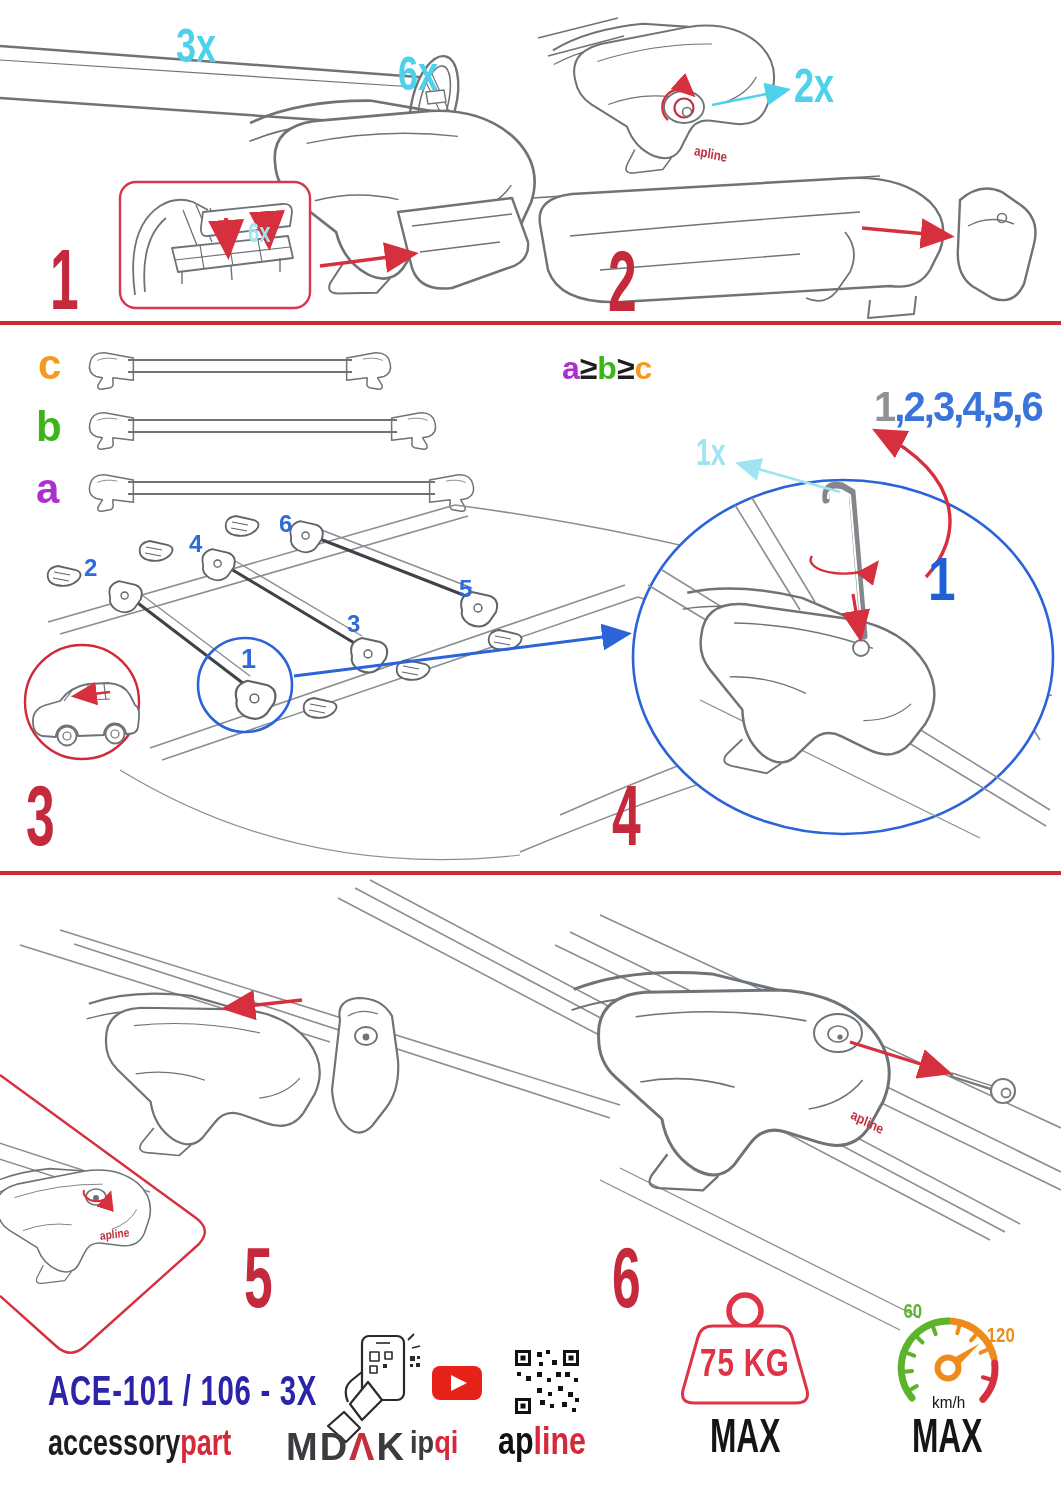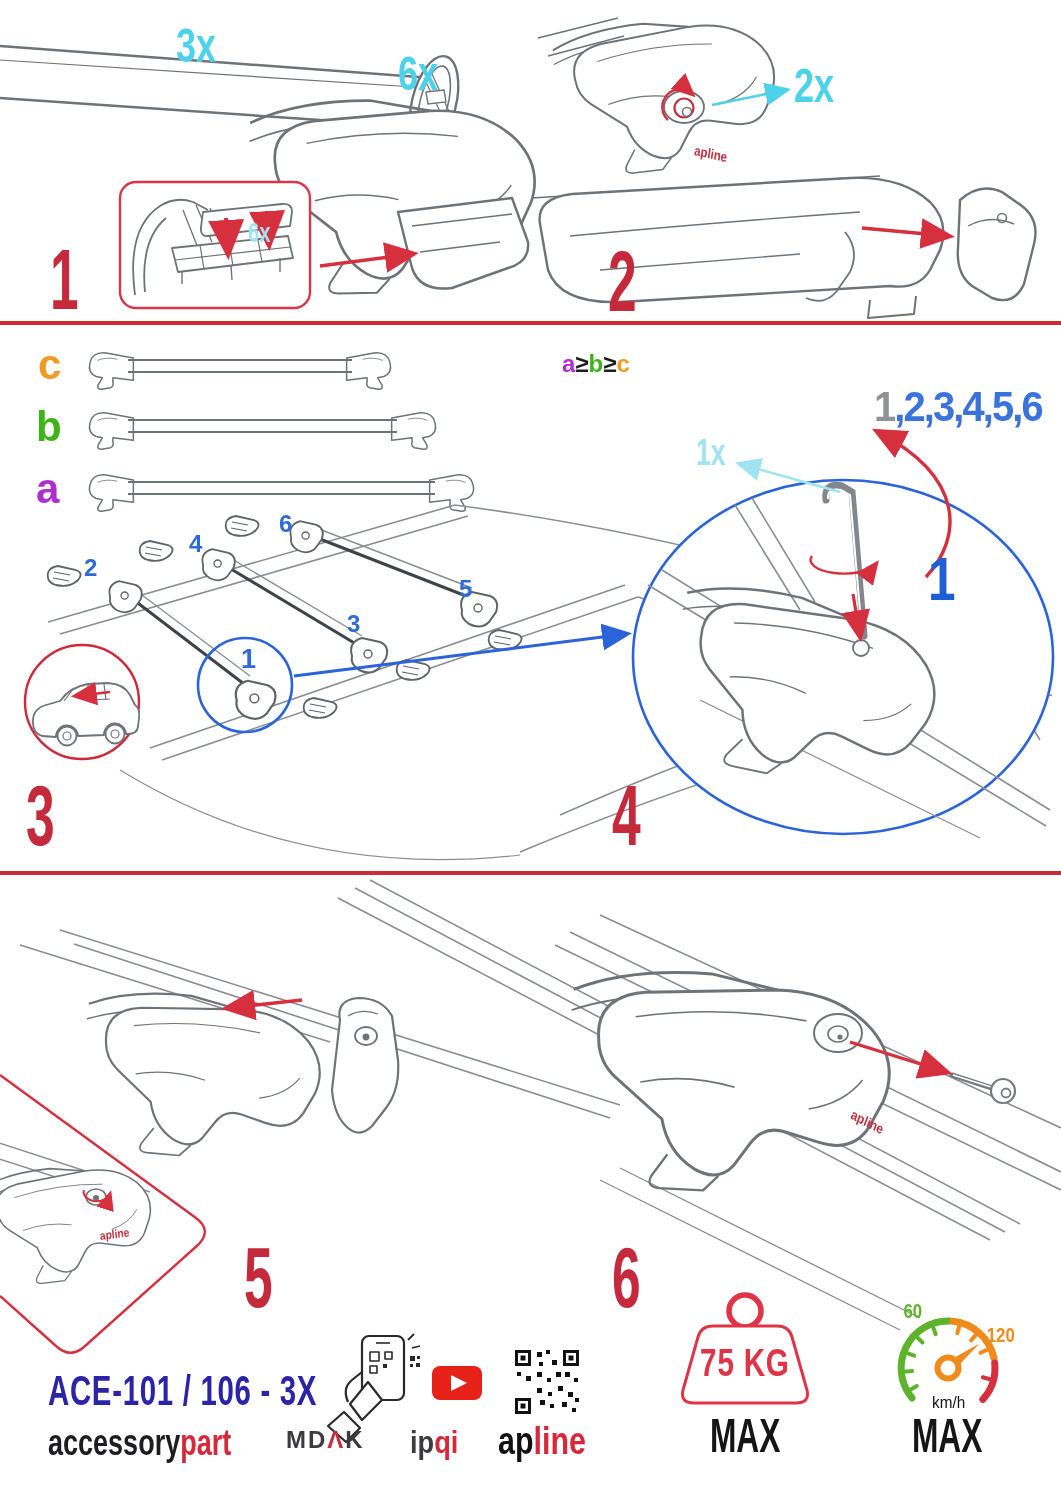--- a/index.html
+++ b/index.html
@@ -359,35 +359,35 @@
 <span class="lbl stepnum" style="left:608px;top:238px;font-size:86px">2</span>
 <span class="lbl stepnum" style="left:26px;top:772px;font-size:86px">3</span>
 <span class="lbl stepnum" style="left:612px;top:772px;font-size:86px">4</span>
 <span class="lbl stepnum" style="left:244px;top:1234px;font-size:86px">5</span>
 <span class="lbl stepnum" style="left:612px;top:1234px;font-size:86px">6</span>
 
 <span class="lbl rule-c" style="left:38px;top:344px;font-size:42px;font-weight:700">c</span>
 <span class="lbl rule-b" style="left:36px;top:406px;font-size:42px;font-weight:700">b</span>
 <span class="lbl rule-a" style="left:36px;top:468px;font-size:42px;font-weight:700">a</span>
 
-<span class="lbl" style="left:562px;top:352px;font-size:24px;font-weight:700"><span class="rule-a">a</span><span class="rule-ge">≥</span><span class="rule-b">b</span><span class="rule-ge">≥</span><span class="rule-c">c</span></span>
+<span class="lbl" style="left:562px;top:352px;font-size:32px;font-weight:700"><span class="rule-a">a</span><span class="rule-ge">≥</span><span class="rule-b">b</span><span class="rule-ge">≥</span><span class="rule-c">c</span></span>
 
 <span class="lbl" style="left:874px;top:386px;font-size:42px;font-weight:700;letter-spacing:-2px;transform:scaleX(.95)"><span class="seq-gray">1</span><span class="seq-blue">,2,3,4,5,6</span></span>
 
 <span class="lbl" style="left:928px;top:548px;font-size:62px;font-weight:700;color:#1f5fd6;transform:scaleX(.8)">1</span>
 
 <span class="lbl bluenum" style="left:241px;top:646px;font-size:27px">1</span>
 <span class="lbl bluenum" style="left:84px;top:556px;font-size:24px">2</span>
 <span class="lbl bluenum" style="left:347px;top:612px;font-size:24px">3</span>
 <span class="lbl bluenum" style="left:189px;top:532px;font-size:24px">4</span>
 <span class="lbl bluenum" style="left:459px;top:577px;font-size:24px">5</span>
 <span class="lbl bluenum" style="left:279px;top:512px;font-size:24px">6</span>
 
 <span class="lbl" style="left:48px;top:1370px;font-size:42px;font-weight:700;color:#2b23a8;transform:scaleX(.7);letter-spacing:1px">ACE-101 / 106 - 3X</span>
 <span class="lbl" style="left:48px;top:1424px;font-size:37px;font-weight:700;transform:scaleX(.73)"><span class="brand-black">accessory</span><span class="brand-red">part</span></span>
 
-<span class="lbl" style="left:286px;top:1428px;font-size:24px;font-weight:700;letter-spacing:2px;color:#3c3c40"><span>MD</span><span style="color:#c0303e">Λ</span><span>K</span></span>
+<span class="lbl" style="left:286px;top:1428px;font-size:38px;font-weight:700;letter-spacing:2px;color:#3c3c40"><span>MD</span><span style="color:#c0303e">Λ</span><span>K</span></span>
 
 <span class="lbl" style="left:410px;top:1426px;font-size:32px;font-weight:600;color:#3c3c40;transform:scaleX(.85)"><span>ip</span><span class="brand-red">qi</span></span>
 
 <span class="lbl" style="left:498px;top:1422px;font-size:38px;font-weight:700;transform:scaleX(.8)"><span style="color:#111">ap</span><span class="brand-red">line</span></span>
 
 </div>
 
 </body></html>

